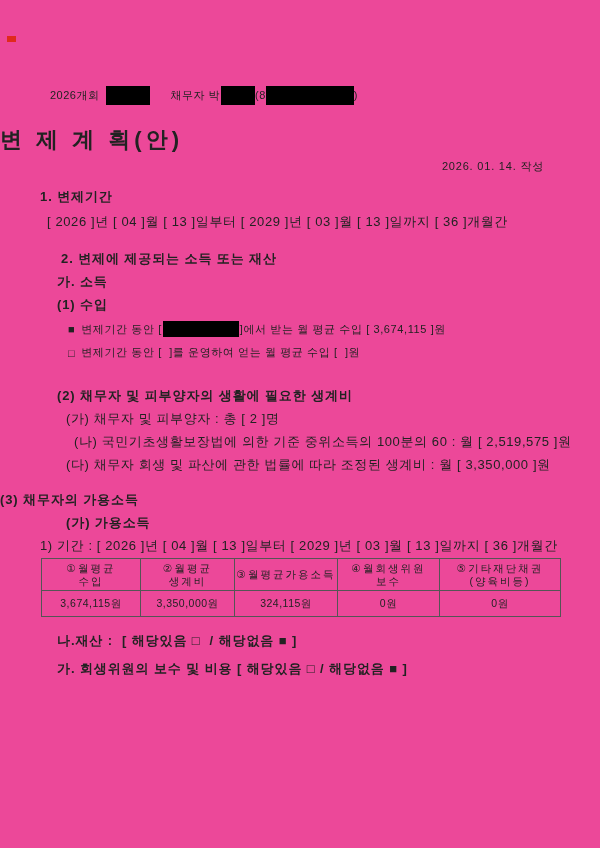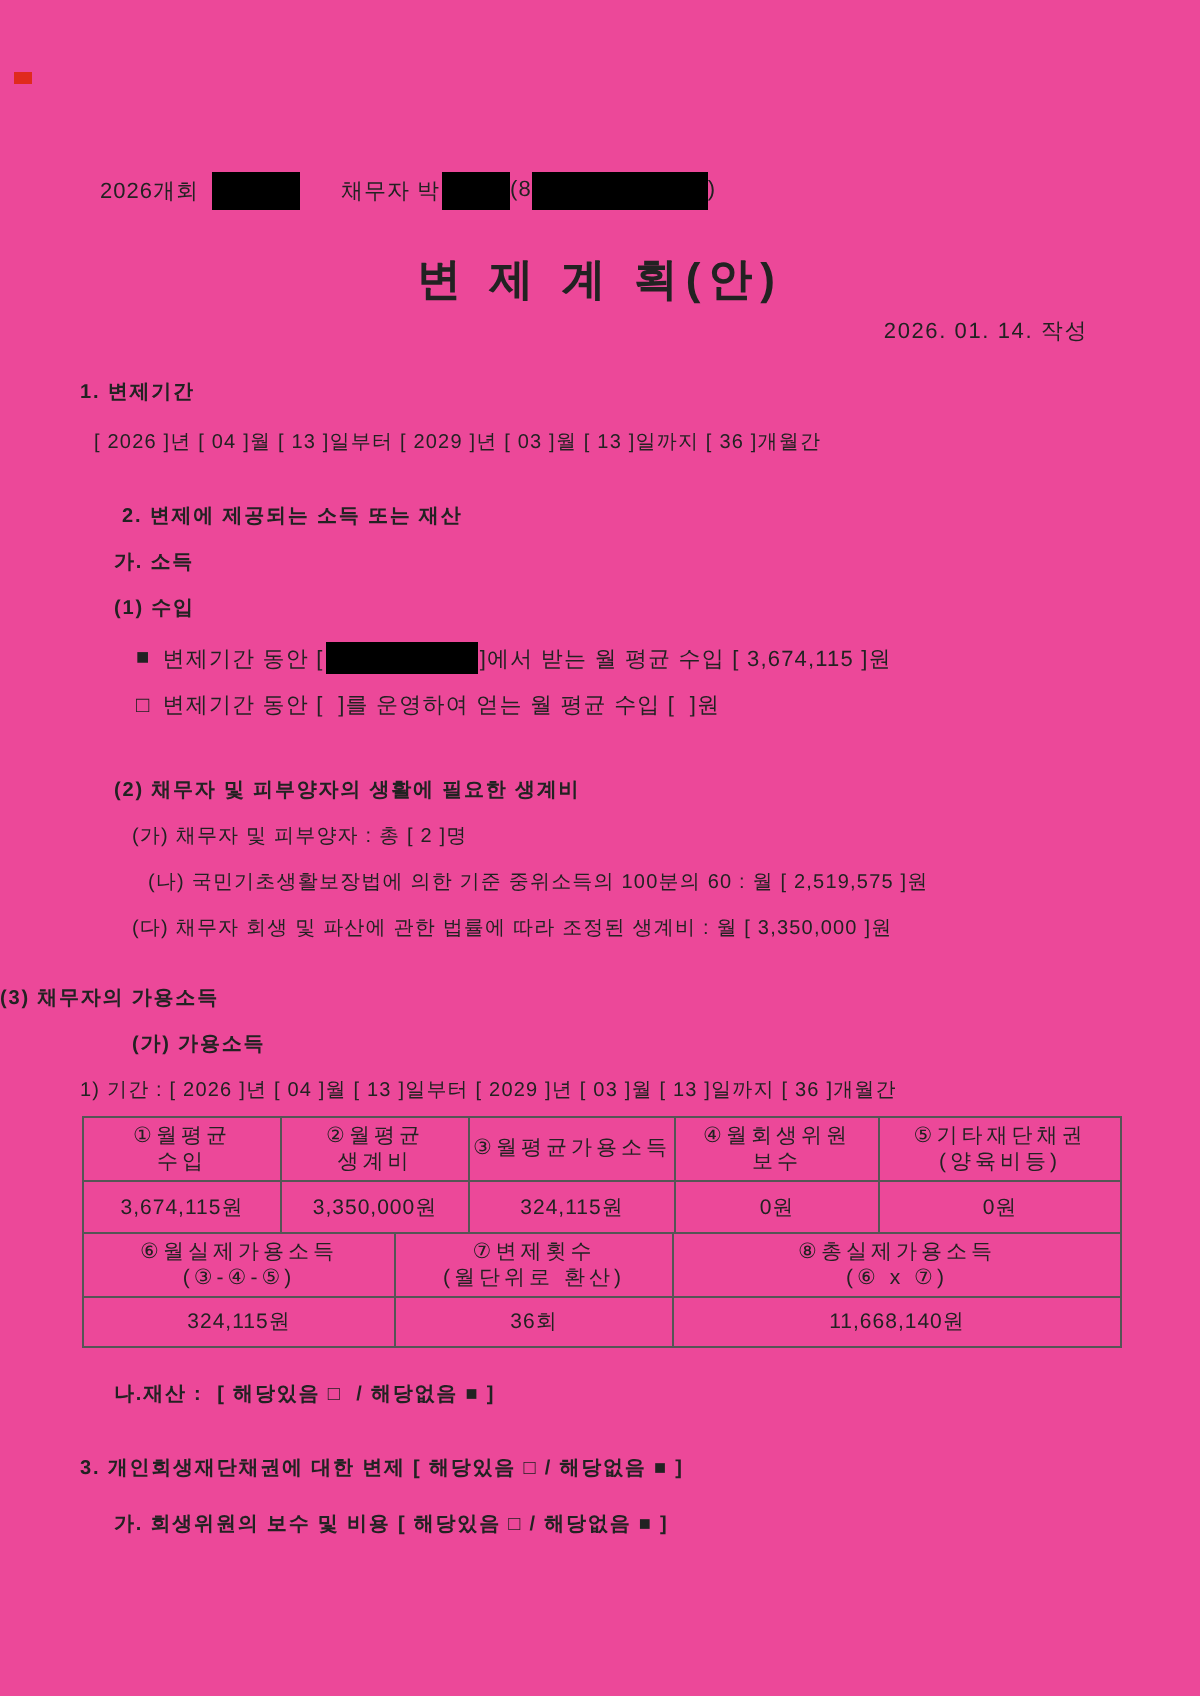--- a/index.html
+++ b/index.html
@@ -8,23 +8,23 @@
     font-family:"Liberation Sans","DejaVu Sans",sans-serif;color:#222;
     box-sizing:border-box;padding-top:85px;overflow:hidden;
   }
   .corner-mark{position:absolute;left:7px;top:36px;width:9px;height:6px;background:#e02a1d;}
   .header-line{margin-left:50px;display:flex;align-items:center;height:20px;font-size:11px;letter-spacing:0.5px;white-space:pre;}
   .redact{display:inline-block;background:#000;}
   .r1{width:44px;height:19px;margin-left:7px;}
   .deb{margin-left:20px;}
   .r2{width:34px;height:19px;margin-left:1px;}
   .r3{width:88px;height:19px;}
-  .title{margin-top:22px;text-align:center;font-size:22px;font-weight:bold;letter-spacing:4px;line-height:26px;}
+  .title{margin-top:22px;text-align:left;font-size:22px;font-weight:bold;letter-spacing:4px;line-height:26px;}
   .date{margin-top:6px;text-align:right;padding-right:56px;font-size:11px;letter-spacing:0.8px;line-height:14px;}
-  .h,.line{font-size:10px;line-height:15px;white-space:pre;letter-spacing:0.6px;}
+  .h,.line{font-size:13px;line-height:15px;white-space:pre;letter-spacing:0.6px;}
   .h{font-weight:bold;letter-spacing:0.9px;}
   .cbline{display:flex;align-items:center;font-size:11px;letter-spacing:0.6px;white-space:pre;height:18px;}
   .cb{margin-right:6px;}
   .r4{width:76px;height:16px;margin:0 1px;}
   table.tbl{border-collapse:collapse;margin-left:41px;table-layout:fixed;width:422px;}
   table.tbl td{border:1px solid #555;text-align:center;vertical-align:middle;padding:0;font-size:10.5px;color:#222;}
   .th-row td{height:31px;white-space:pre-line;line-height:13px;letter-spacing:2px;}
   .td-row td{height:25px;letter-spacing:0.5px;}
   table.t2{margin-top:-1px;}
   .t2 .th-row td{height:31px;}
@@ -98,40 +98,17 @@
     </tr>
     <tr class="td-row">
       <td>3,674,115원</td>
       <td>3,350,000원</td>
       <td>324,115원</td>
       <td>0원</td>
       <td>0원</td>
     </tr>
   </tbody>
     </table>
-  <table class="tbl t2">
-    <colgroup>
-        <col style="width:156px">
-        <col style="width:139px">
-        <col style="width:224px">
-      </colgroup>
-    <tbody>
-        <tr class="th-row">
-      <td>⑥월실제가용소득
-(③-④-⑤)</td>
-      <td>⑦변제횟수
-(월단위로 환산)</td>
-      <td>⑧총실제가용소득
-(⑥ x ⑦)</td>
-    </tr>
-    <tr class="td-row">
-      <td>324,115원</td>
-      <td>36회</td>
-      <td>11,668,140원</td>
-    </tr>
-  </tbody>
-    </table>
 
   <div class="h" style="margin-top:16px;margin-left:57px;">나.재산 :  [ 해당있음 □  / 해당없음 ■ ]</div>
 
-  <div class="h" style="margin-top:22px;margin-left:40px;">3. 개인회생재단채권에 대한 변제 [ 해당있음 □ / 해당없음 ■ ]</div>
   <div class="h" style="margin-top:13px;margin-left:57px;">가. 회생위원의 보수 및 비용 [ 해당있음 □ / 해당없음 ■ ]</div>
 </div>
 
 </body></html>

